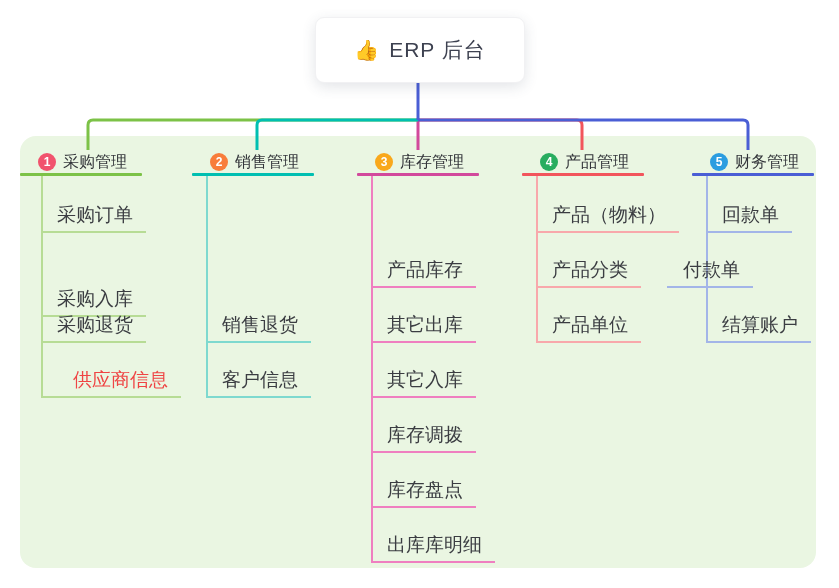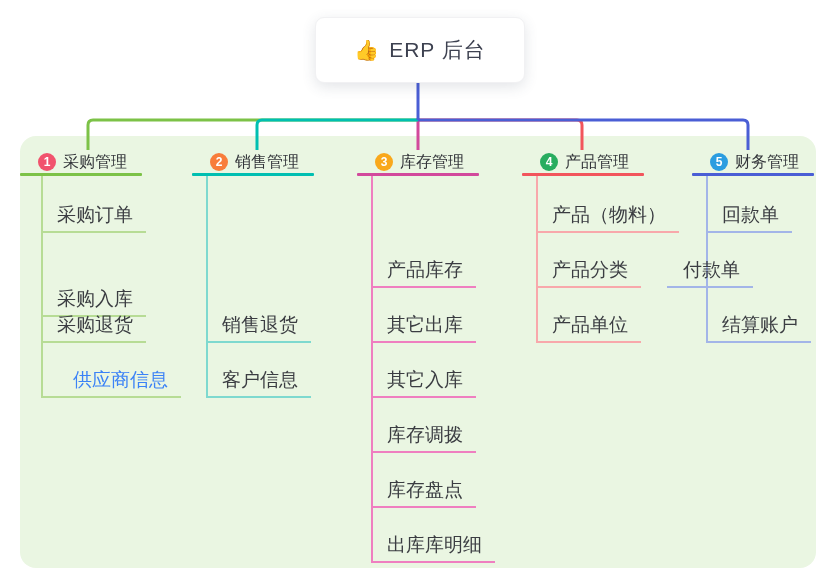--- a/index.html
+++ b/index.html
@@ -62,21 +62,21 @@
   </div>
   <div class="b-underline" style="left: 20px; top: 173px; width: 122px; background: rgb(124, 194, 71);"></div>
   <div class="b-vline" style="left: 41px; top: 176px; height: 222px; background: rgb(183, 220, 149);"></div>
 
   <div class="child-node" style="left: 41px; top: 205px; border-bottom-color: rgb(183, 220, 149); color: rgb(59, 61, 66);">采购订单</div>
 
   <div class="child-node" style="left: 41px; top: 260px; border-bottom-color: rgb(183, 220, 149); color: rgb(59, 61, 66); margin-top: 29px;">采购入库</div>
 
   <div class="child-node" style="left: 41px; top: 315px; border-bottom-color: rgb(183, 220, 149); color: rgb(59, 61, 66); padding-left: 16px;">采购退货</div>
 
-  <div class="child-node" style="left: 41px; top: 370px; border-bottom-color: rgb(183, 220, 149); color: #3b82f6; padding-left: 32px;">供应商信息</div>
+  <div class="child-node" style="left: 41px; top: 370px; border-bottom-color: rgb(183, 220, 149); color: #ef4444; padding-left: 32px;">供应商信息</div>
 
   <div class="branch-title" style="left: 192px; top: 149px; color: rgb(51, 53, 58);">
     <span class="badge" style="background: rgb(248, 125, 59);">2</span>
     <span class="blabel">销售管理</span>
   </div>
   <div class="b-underline" style="left: 192px; top: 173px; width: 122px; background: rgb(0, 191, 177);"></div>
   <div class="b-vline" style="left: 206px; top: 176px; height: 222px; background: rgb(126, 217, 207);"></div>
 
 
 

